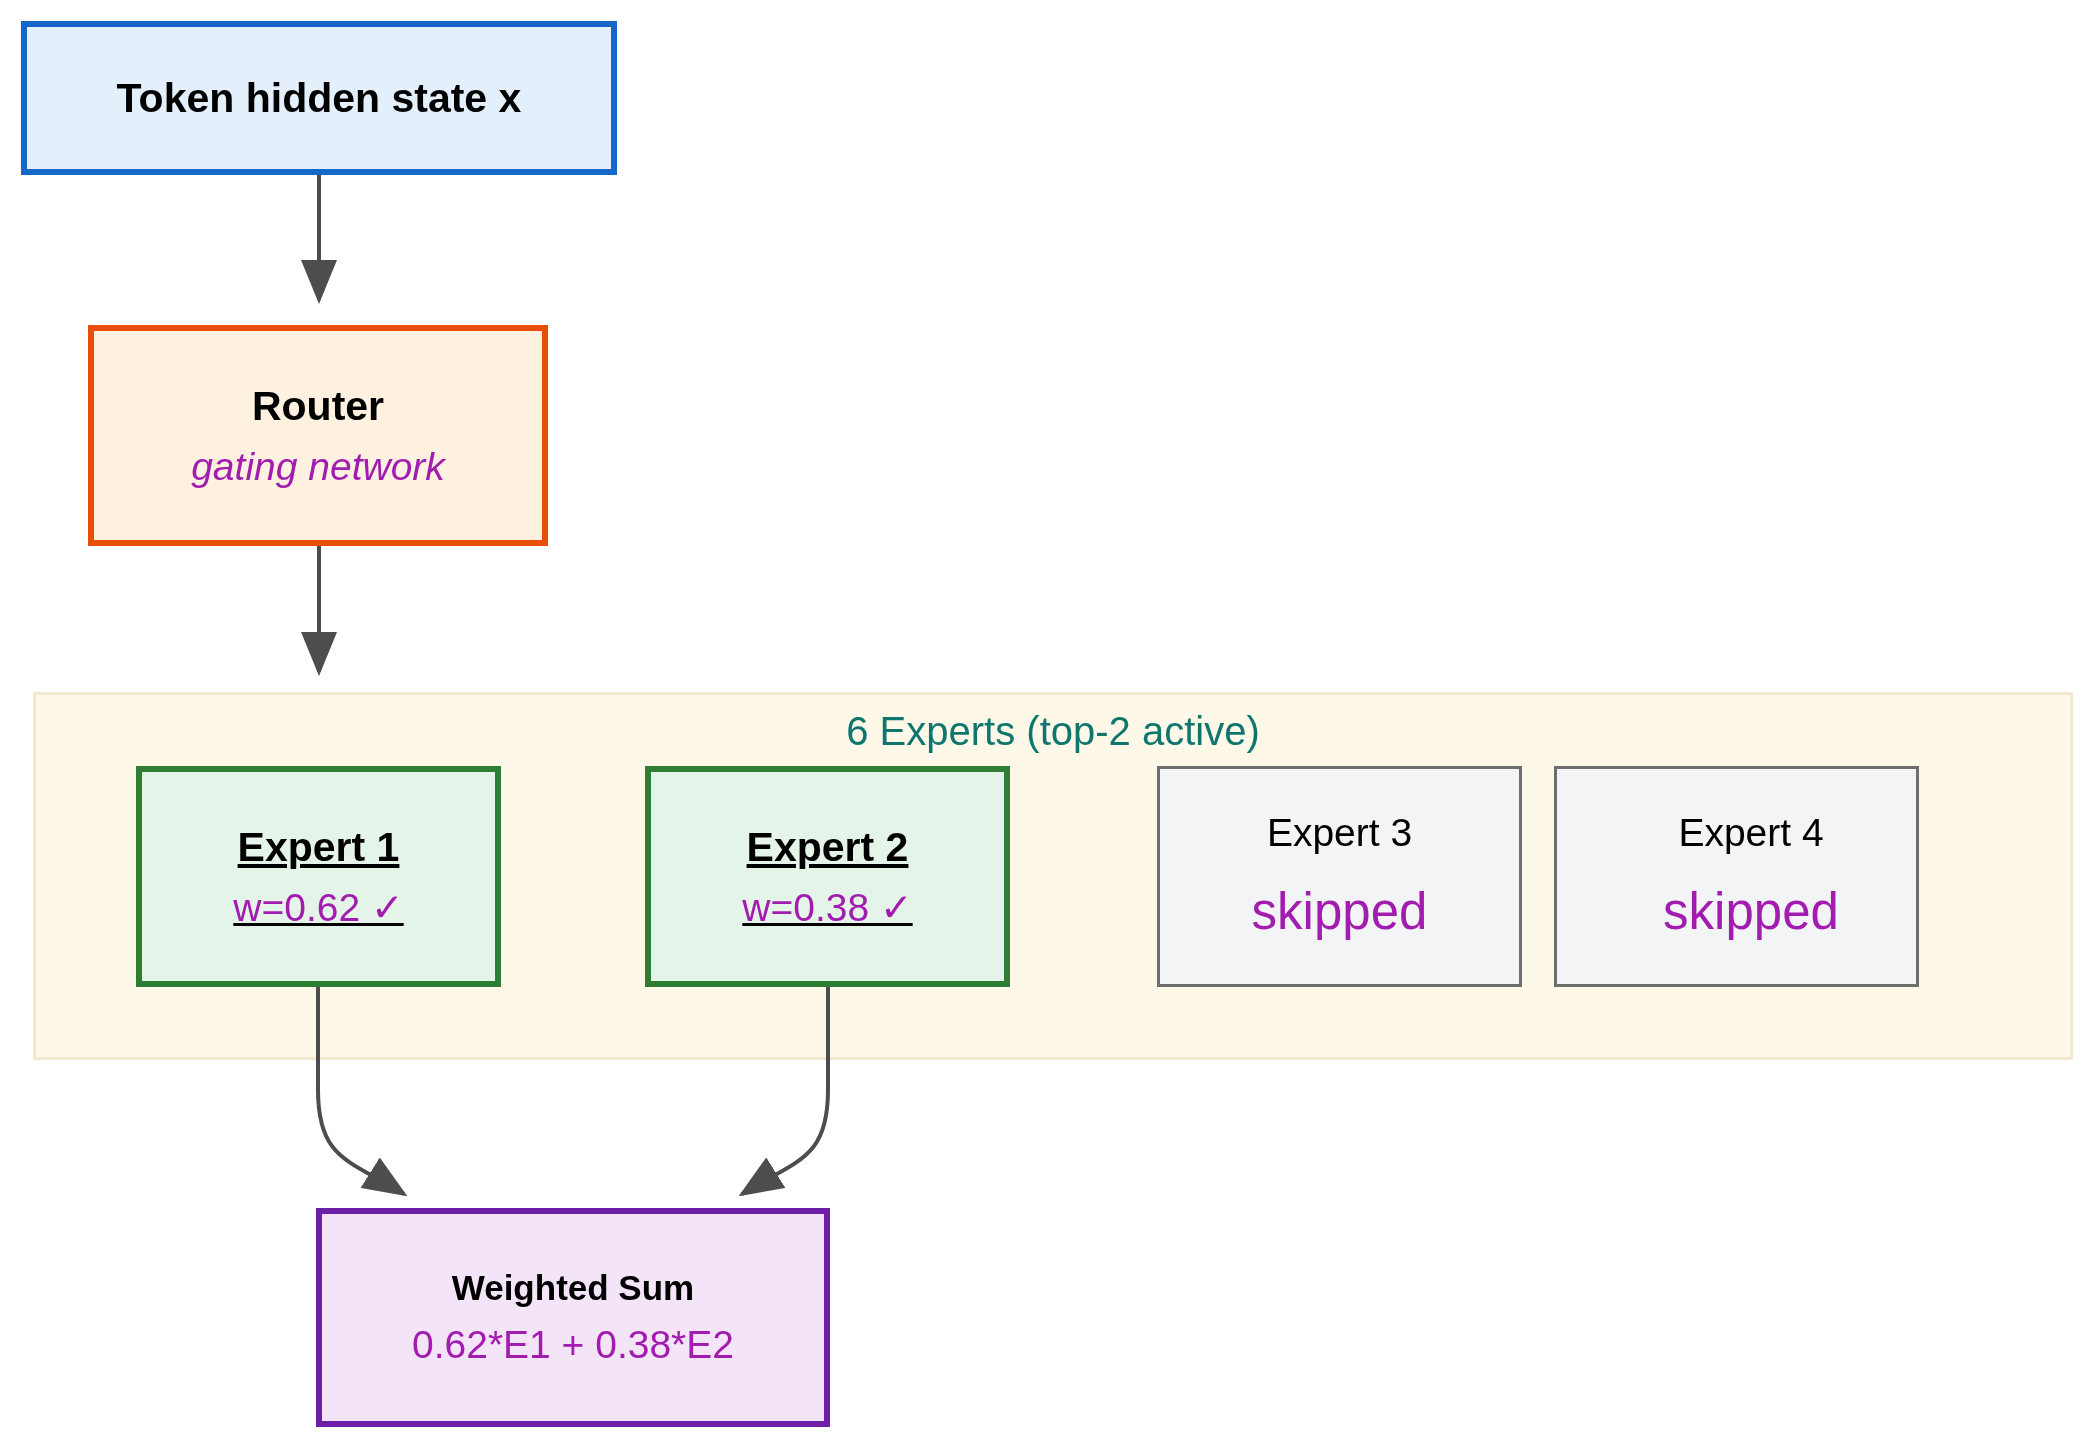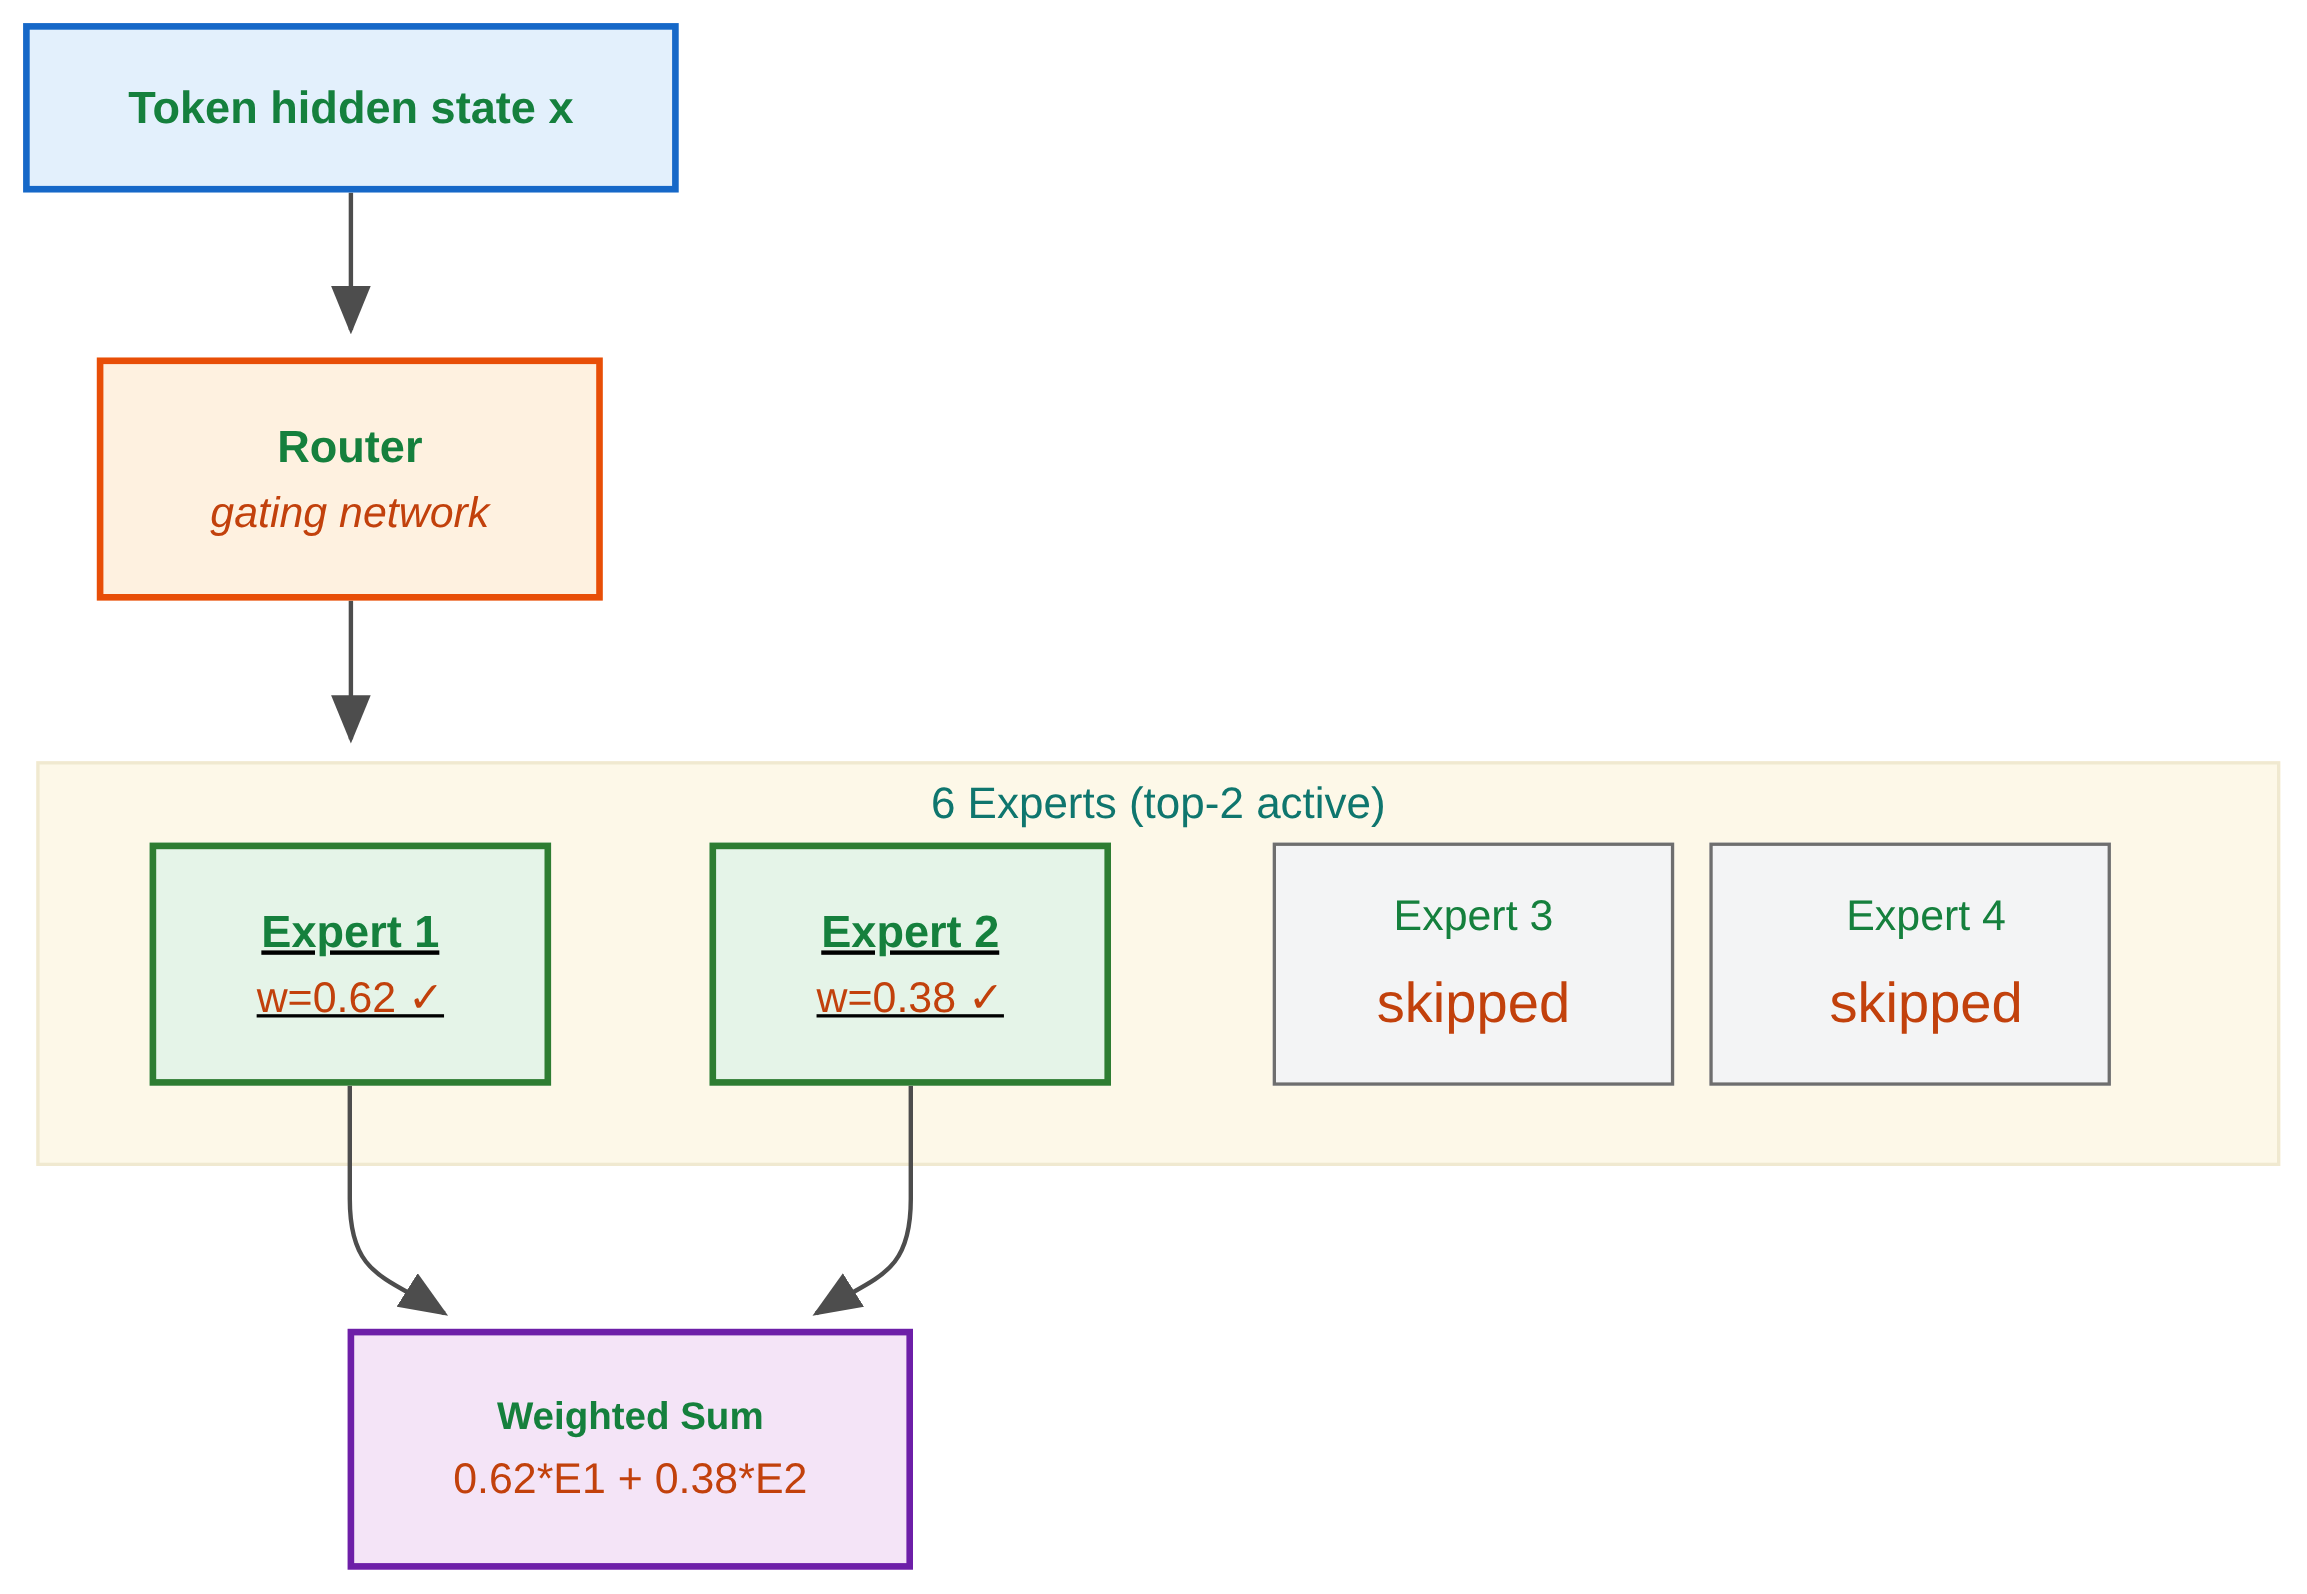--- a/index.html
+++ b/index.html
@@ -22,24 +22,24 @@
     box-sizing: border-box;
     display: flex;
     flex-direction: column;
     align-items: center;
     justify-content: center;
     text-align: center;
     line-height: 1.42;
   }
   .node .title {
     font-weight: bold;
-    color: #15803d;
+    color: #000000;
   }
   .node .sub {
-    color: #c2410c;
+    color: #a21caf;
   }
 
   
   #node-token {
     left: 21px;
     top: 21px;
     width: 596px;
     height: 154px;
     background: #e3f0fc;
     border: 6px solid #1668c8;

